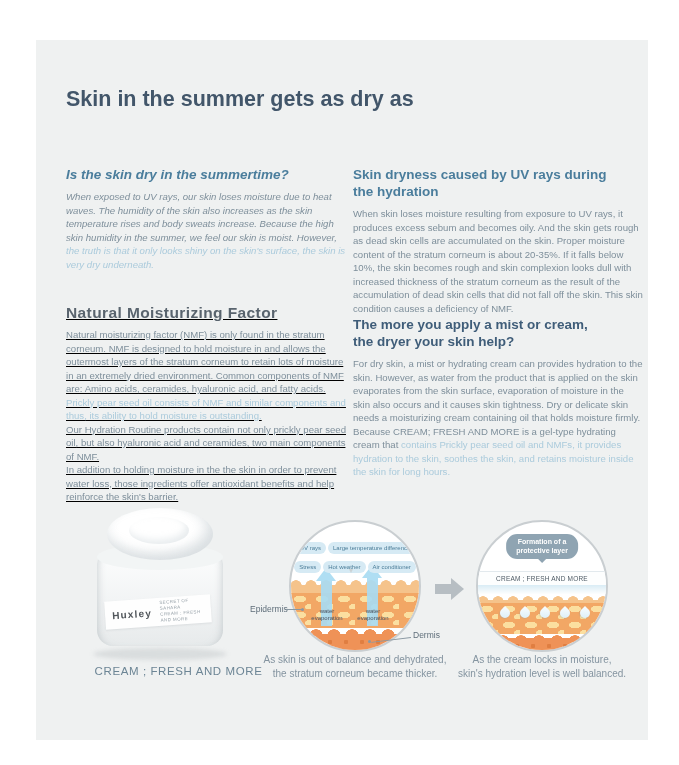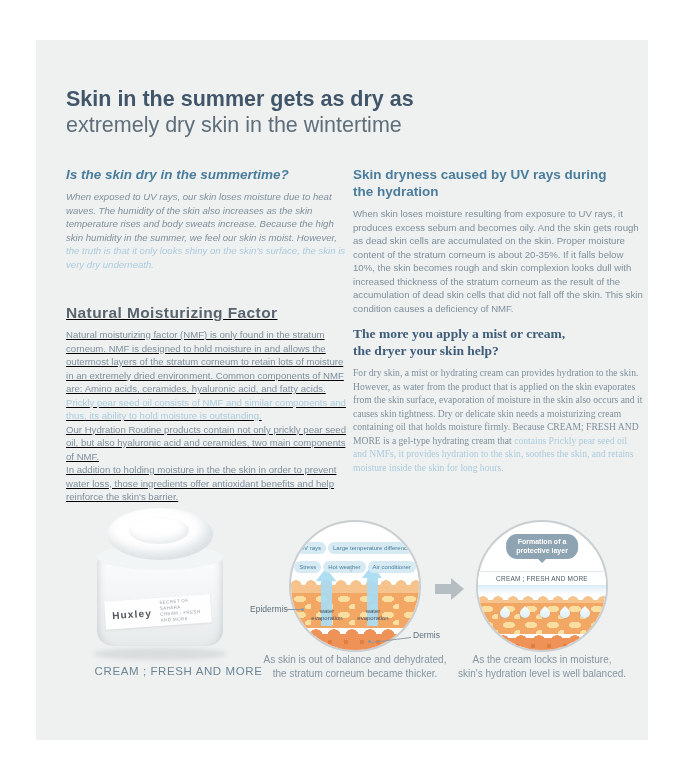--- a/index.html
+++ b/index.html
@@ -18,21 +18,21 @@
   .sec h3 { font-size: 13.5px; line-height: 17px; font-weight: 600; color: #4a7d9c; }
   .sec h3.navy { color: #3f5d79; font-weight: 700; }
   .sec h3.gray { color: #59646e; font-size: 15.5px; letter-spacing: 0.4px; font-weight: 600; }
   .sec p { margin-top: 7px; font-size: 9.6px; line-height: 13.5px; color: #7e8f9b; }
   .sec p.cont { margin-top: 0; }
   .hl { color: #abcbdc; }
 
   #sec-dry  { left: 30px;  top: 126px; width: 285px; font-style: italic; }
   #sec-uv   { left: 317px; top: 126px; width: 290px; }
   #sec-nmf  { left: 30px;  top: 264px; width: 287px; text-decoration: underline; }
-  #sec-mist { left: 317px; top: 285px; width: 290px; font-family: Liberation Serif, serif; }
+  #sec-mist { left: 317px; top: 276px; width: 290px; }
 
   
   .jar-wrap { position: absolute; left: 55px; top: 468px; width: 138px; height: 162px; }
   .jar-shadow { position: absolute; left: 2px; top: 140px; width: 134px; height: 12px; border-radius: 50%; background: rgba(140,150,155,.22); filter: blur(2px); }
   .jar-body { position: absolute; left: 6px; top: 46px; width: 126px; height: 92px; border-radius: 10px 10px 16px 16px;
       background: linear-gradient(180deg,#fcfdfd,#f1f3f4 55%,#e7eaeb);
       box-shadow: inset 7px 0 9px -7px rgba(150,160,166,.55), inset -7px 0 9px -7px rgba(150,160,166,.55); }
   .jar-rim { position: absolute; left: 6px; top: 36px; width: 126px; height: 26px; border-radius: 50%; background: #f2f5f5; }
   .jar-cream { position: absolute; left: 16px; top: 0; width: 106px; height: 52px; border-radius: 50%;
       background: radial-gradient(ellipse at 46% 40%, #ffffff 45%, #f4f6f7 72%, #e8ecee 100%);
@@ -125,21 +125,20 @@
   #cap-before { left: 203px; }
   #cap-after  { left: 390px; }
 </style>
 </head>
 <body>
 
 <div class="panel">
 
   <div class="headline">
     <span class="line1">Skin in the summer gets as dry as</span>
-    <span class="line2">extremely dry skin in the wintertime</span>
   </div>
 
   <div class="sec" id="sec-dry">
     <h3>Is the skin dry in the summertime?</h3>
     <p><span>When exposed to UV rays, our skin loses moisture due to heat waves. The humidity of the skin also increases as the skin temperature rises and body sweats increase. Because the high skin humidity in the summer, we feel our skin is moist. However, </span><span class="hl">the truth is that it only looks shiny on the skin's surface, the skin is very dry underneath.</span></p>
   </div>
 
   <div class="sec" id="sec-uv">
     <h3><span>Skin dryness caused by UV rays during</span><br><span>the hydration</span></h3>
     <p>When skin loses moisture resulting from exposure to UV rays, it produces excess sebum and becomes oily. And the skin gets rough as dead skin cells are accumulated on the skin. Proper moisture content of the stratum corneum is about 20-35%. If it falls below 10%, the skin becomes rough and skin complexion looks dull with increased thickness of the stratum corneum as the result of the accumulation of dead skin cells that did not fall off the skin. This skin condition causes a deficiency of NMF.</p>

